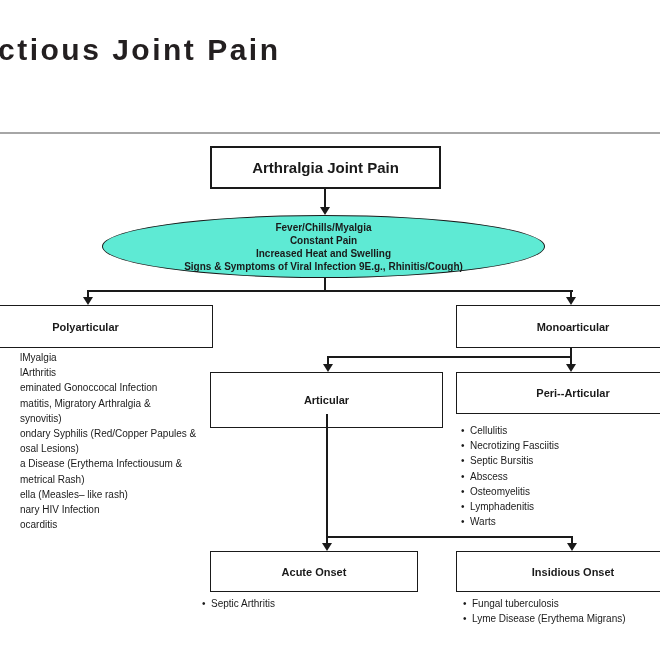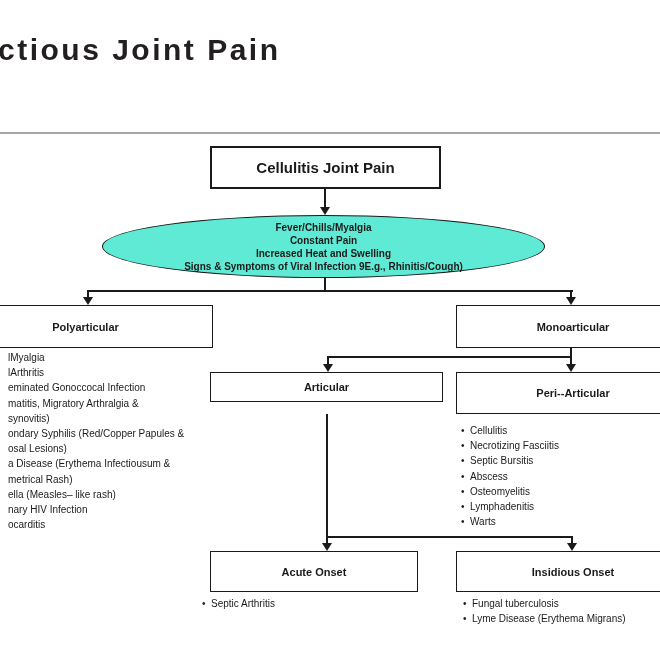--- a/index.html
+++ b/index.html
@@ -44,21 +44,21 @@
     font-size: 11px;
     white-space: nowrap;
   }
   .node.root {
     border-width: 2px;
     font-size: 15px;
   }
   .node-root        { left: 210px; top: 146px; width: 231px; height: 43px; }
   .node-poly        { left: -42px; top: 305px; width: 255px; height: 43px; }
   .node-mono        { left: 456px; top: 305px; width: 234px; height: 43px; }
-  .node-articular   { left: 210px; top: 372px; width: 233px; height: 30px; }
+  .node-articular   { left: 210px; top: 372px; width: 233px; height: 56px; }
   .node-peri        { left: 456px; top: 372px; width: 234px; height: 42px; }
   .node-acute       { left: 210px; top: 551px; width: 208px; height: 41px; }
   .node-insidious   { left: 456px; top: 551px; width: 234px; height: 41px; }
 
   .ellipse {
     position: absolute;
     left: 102px; top: 215px;
     width: 443px; height: 63px;
     border: 1.3px solid #1a1a1a;
     border-radius: 50%;
@@ -113,35 +113,35 @@
 
   
   .blist {
     position: absolute;
     font-size: 10px;
     line-height: 15.2px;
     white-space: nowrap;
   }
   .blist .row { display: block; }
   .blist .blt { display: inline-block; width: 9px; }
-  .list-poly      { left: 8px;   top: 350px; }
+  .list-poly      { left: 0px;   top: 350px; padding-left: 20px; }
   .list-peri      { left: 461px; top: 423px; }
   .list-acute     { left: 202px; top: 596px; }
   .list-insidious { left: 463px; top: 596px; }
 </style>
 </head>
 <body>
 
 <div class="stage">
 
   <div class="page-title">ctious Joint Pain</div>
   <div class="header-rule"></div>
 
   <div class="node root node-root">
-    <span>Cellulitis Joint Pain</span>
+    <span>Arthralgia Joint Pain</span>
   </div>
 
   <div class="vl c1-stem"></div>
   <div class="ah c1-head"></div>
 
   <div class="ellipse">
     <div>Fever/Chills/Myalgia</div>
     <div>Constant Pain</div>
     <div>Increased Heat and Swelling</div>
     <div>Signs &amp; Symptoms of Viral Infection 9E.g., Rhinitis/Cough)</div>

